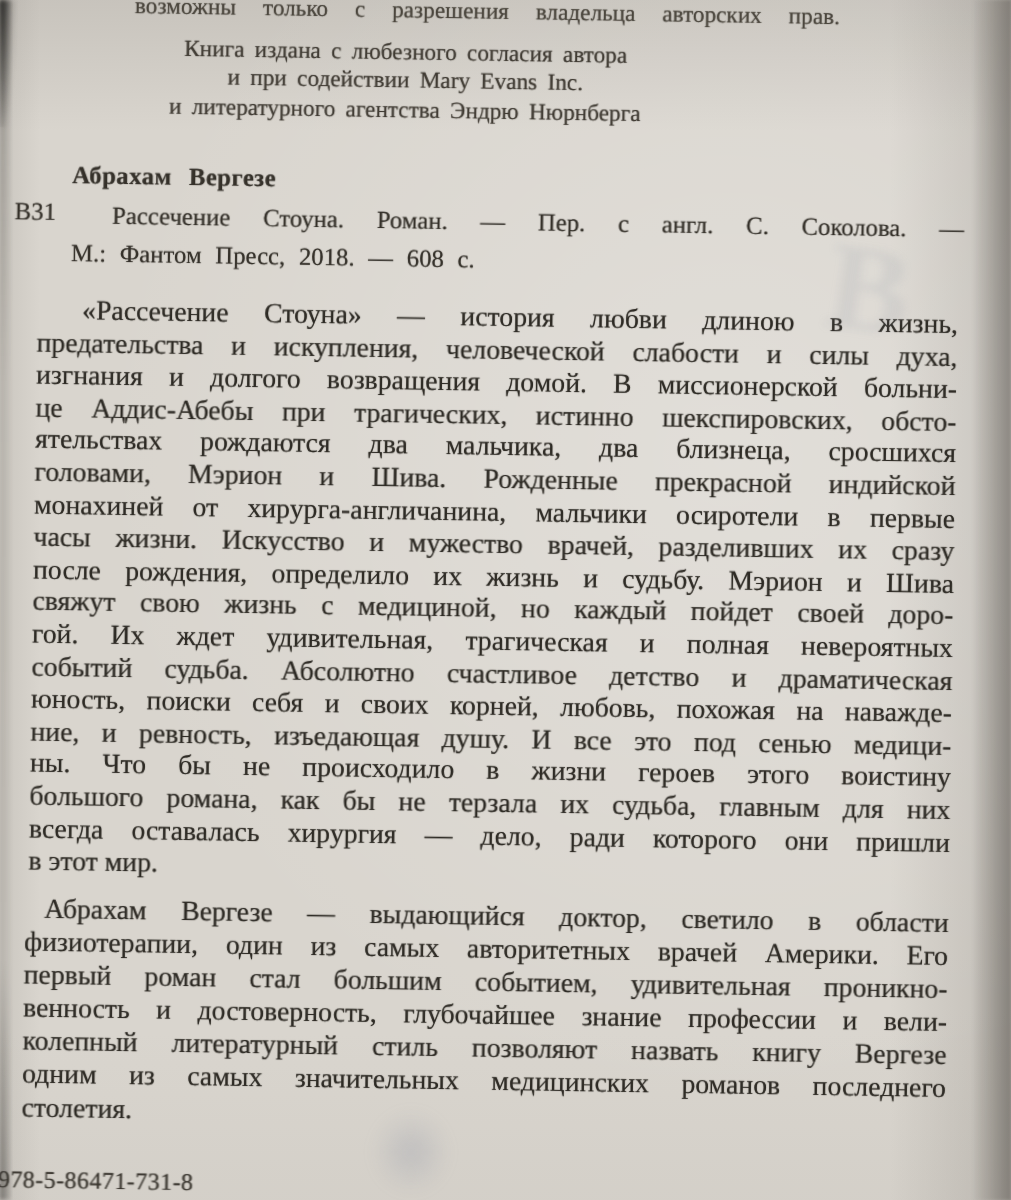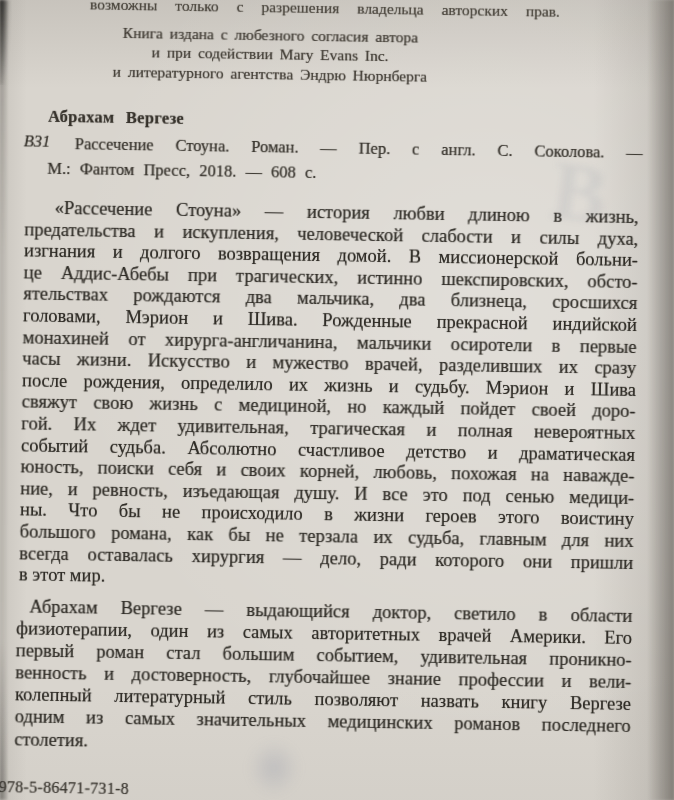--- a/index.html
+++ b/index.html
@@ -27,21 +27,21 @@
   
   .permission{
     position:absolute;left:40px;top:21px;width:462px;
     font-size:15.5px;line-height:19.3px;color:#403b33;
     text-align:center;word-spacing:3px;
   }
   
   .bib{position:absolute;left:0;top:106px;width:645px;color:#35312a;font-size:16.5px;}
   .bib-author{margin-left:50px;font-weight:bold;word-spacing:7px;letter-spacing:0.3px;}
   .bib-entry{position:relative;margin-top:4px;}
-  .bib-code{position:absolute;left:26px;top:1px;font-style:italic;}
+  .bib-code{position:absolute;left:12px;top:1px;}
   .bib-l1{
     margin-left:50px;width:595px;text-indent:27px;line-height:25px;
     text-align:justify;text-align-last:justify;
   }
   .bib-l2{margin-left:50px;line-height:25px;word-spacing:5px;}
   
   .annotation{
     position:absolute;left:28px;top:197px;width:614px;
     font-size:18.5px;line-height:21.6px;color:#2e2b25;
   }

